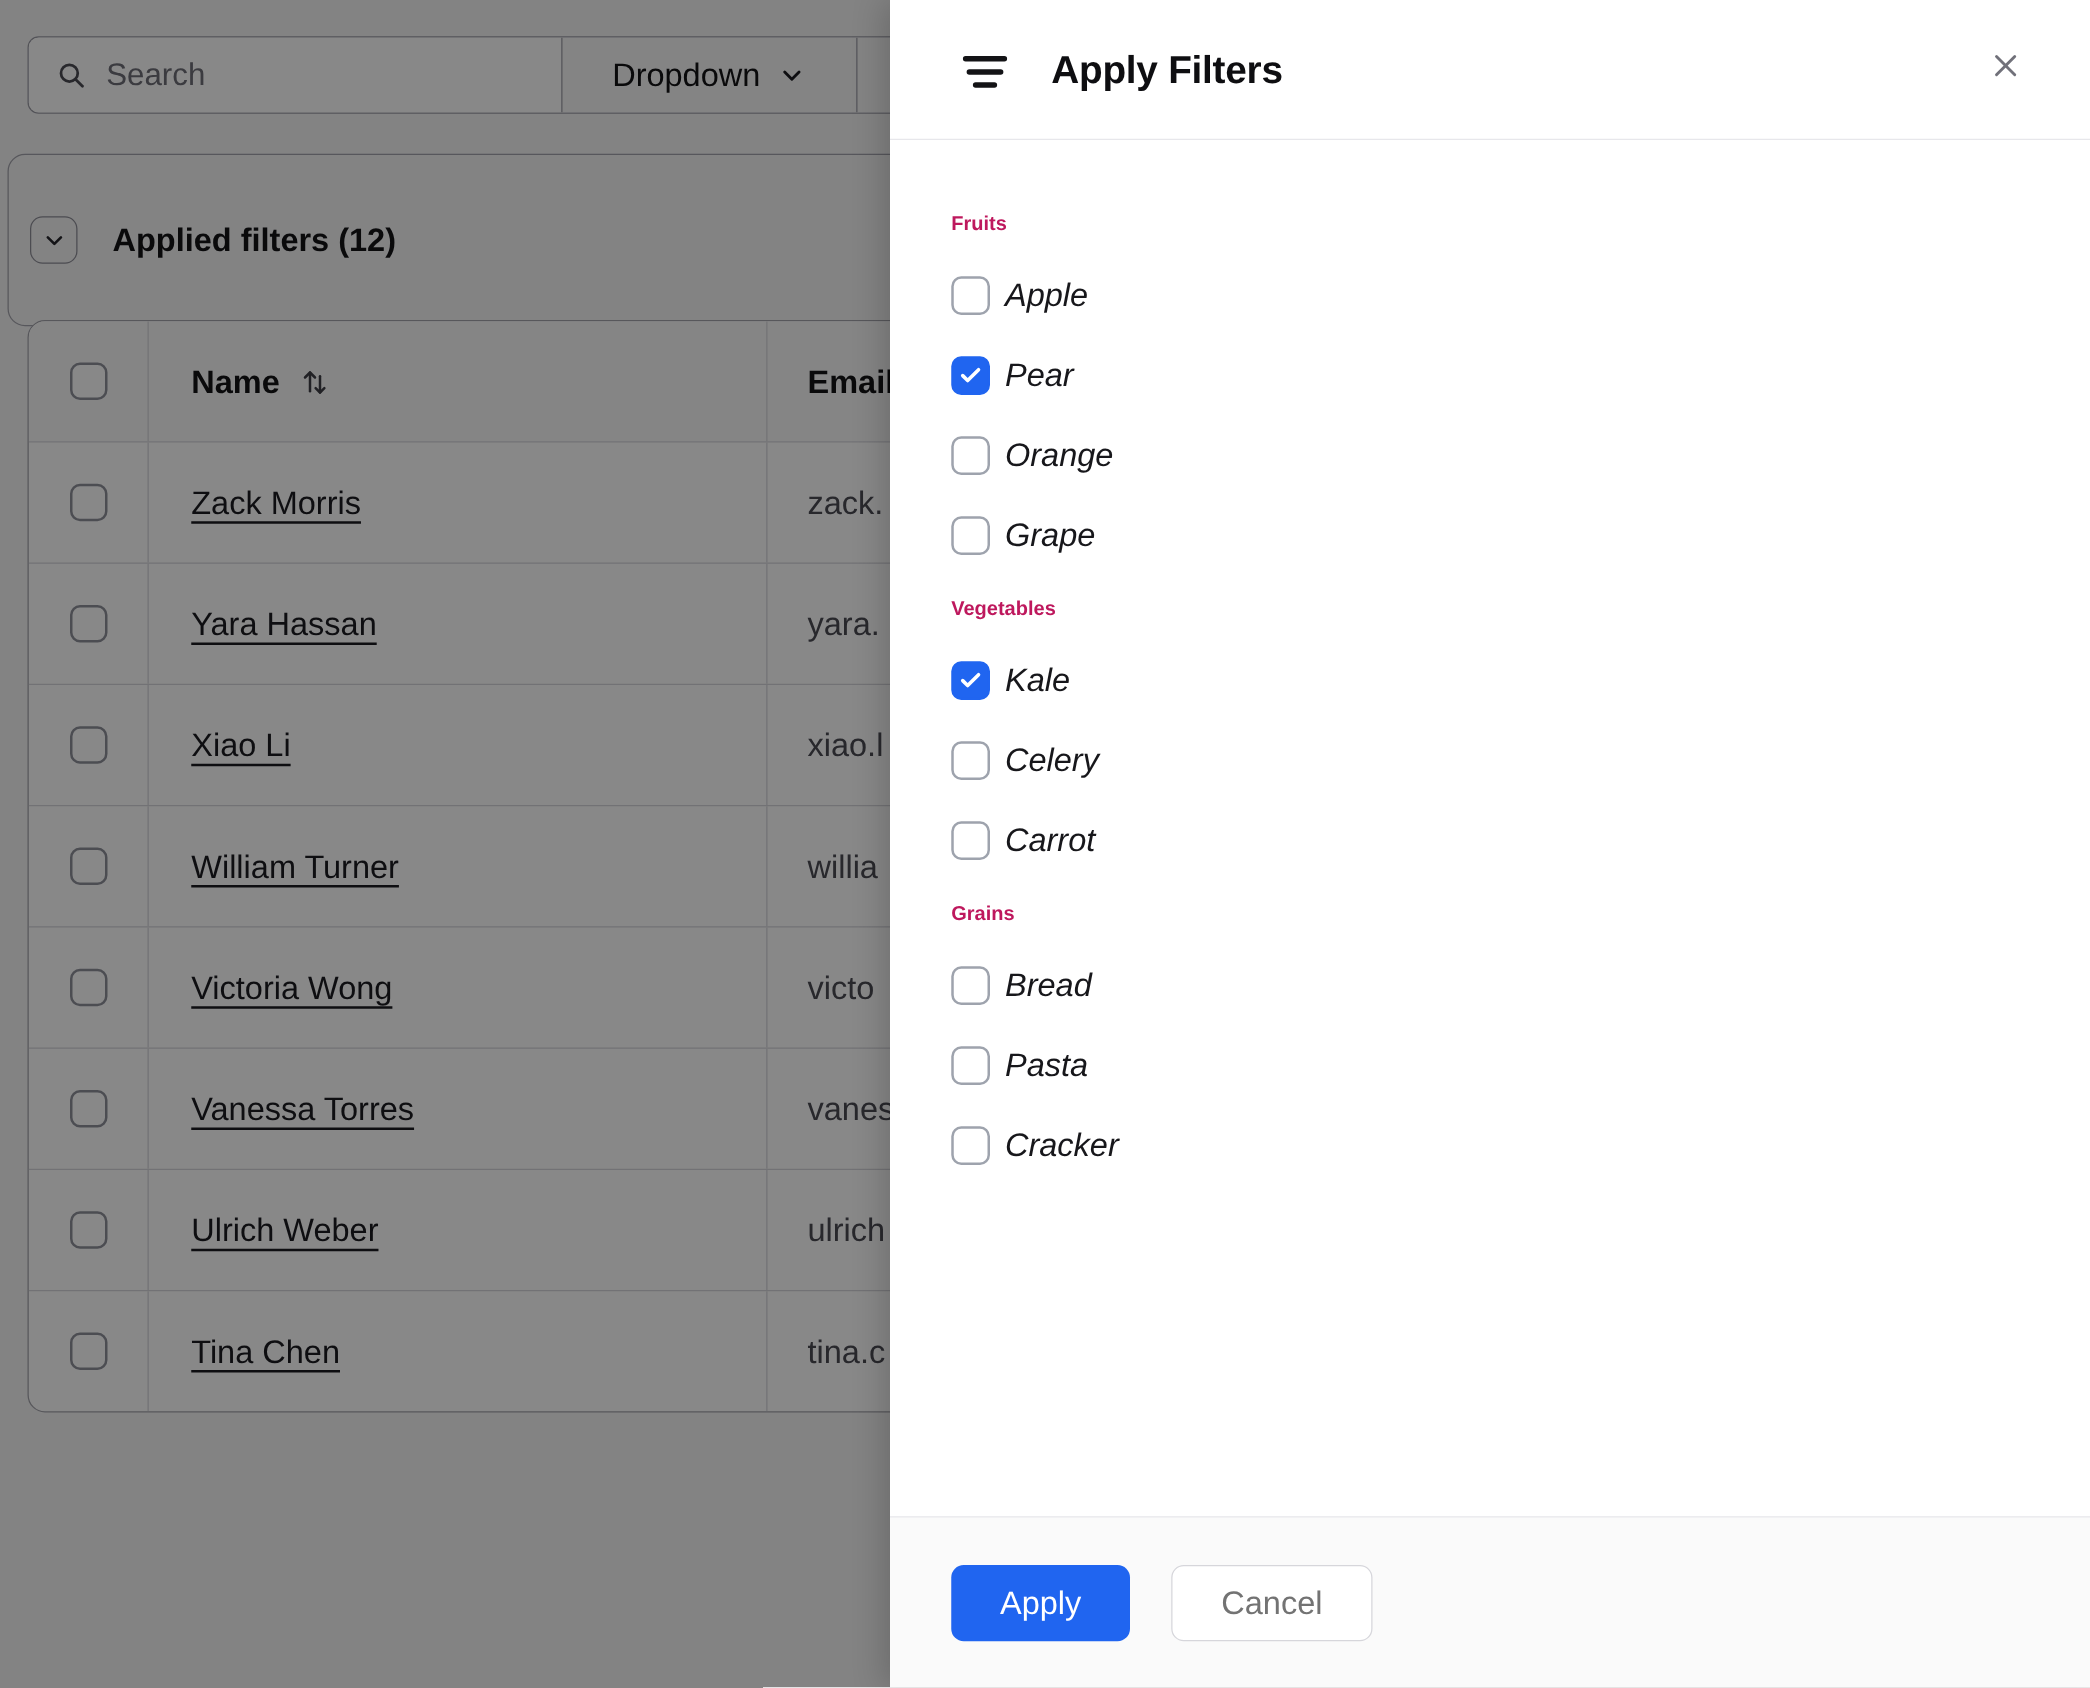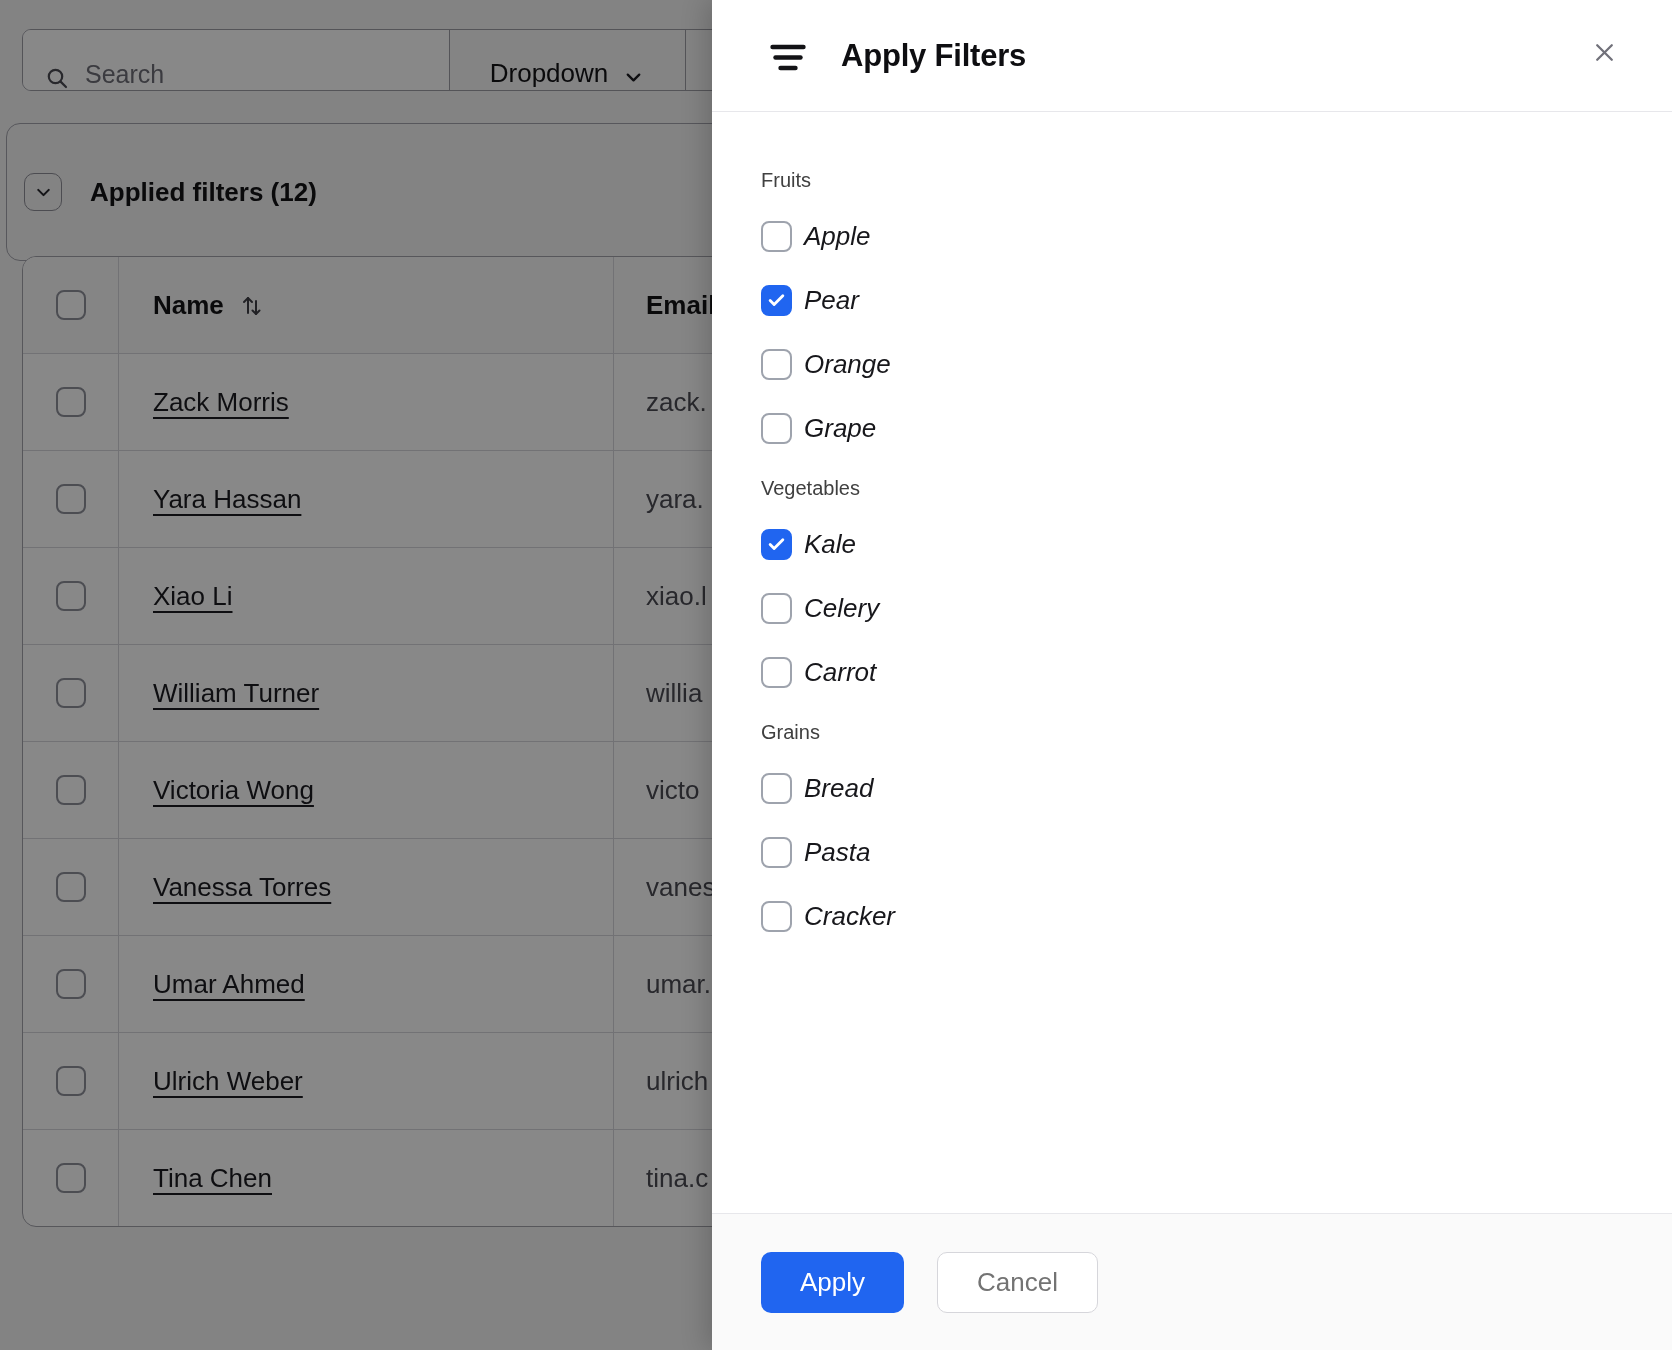--- a/index.html
+++ b/index.html
@@ -4,21 +4,21 @@
 <style>
   html,body{margin:0;padding:0;background:#e9e9ec;}
   .stage{
     position:relative;width:1672px;height:1350px;overflow:hidden;
     background:#f5f5f6;font-family:"Liberation Sans",sans-serif;
     -webkit-font-smoothing:antialiased;color:#17171b;
   }
   
   .toolbar{position:absolute;left:22px;top:29px;display:flex;height:60px;
     border:1.5px solid #9d9da6;border-radius:9px;overflow:hidden;background:#f7f7f8;}
-  .tb-seg{display:flex;align-items:flex-end;box-sizing:border-box;height:100%;}
+  .tb-seg{display:flex;align-items:center;box-sizing:border-box;height:100%;}
   .tb-search{width:426px;background:#ffffff;padding-left:22px;gap:14px;}
   .tb-search input{border:none;outline:none;background:transparent;font:25px "Liberation Sans",sans-serif;color:#17171b;width:330px;}
   .tb-search input::placeholder{color:#6f6f78;}
   .tb-dd{width:236px;background:#f7f7f8;border-left:1.5px solid #9d9da6;justify-content:center;gap:14px;
     font-size:26px;color:#131316;cursor:pointer;}
   .tb-stub{width:140px;background:#f7f7f8;border-left:1.5px solid #9d9da6;cursor:pointer;}
 
   .filters-bar{position:absolute;left:6px;top:123px;width:956px;height:138px;box-sizing:border-box;
     border:1.5px solid #a4a4ac;border-radius:14px;display:flex;align-items:center;padding-left:17px;gap:28px;text-align:center;}
   .af-toggle{width:38px;height:38px;box-sizing:border-box;border:1.5px solid #8f8f98;border-radius:10px;
@@ -45,21 +45,21 @@
 
   
   .drawer{position:absolute;top:0;right:0;width:960px;height:1350px;background:#fff;z-index:20;
     display:flex;flex-direction:column;box-shadow:-6px 0 24px rgba(0,0,0,0.18);}
   .dr-head{height:112px;min-height:112px;display:flex;align-items:center;padding-left:58px;
     border-bottom:1px solid #e7e7eb;position:relative;box-sizing:border-box;}
   .dr-title{font-size:31px;font-weight:bold;color:#0e0e11;margin-left:35px;letter-spacing:-0.2px;}
   .close-btn{position:absolute;right:46px;top:30px;width:44px;height:44px;border:none;background:transparent;
     display:flex;align-items:center;justify-content:center;cursor:pointer;padding:0;}
   .dr-body{flex:1;padding:50px 49px 0;overflow:hidden;}
-  .fsec h3{margin:0 0 14px;font-size:20px;font-weight:normal;color:#404040;line-height:36px;}
+  .fsec h3{margin:0 0 14px;font-size:16px;font-weight:bold;color:#be185d;line-height:36px;}
   .fsec + .fsec{margin-top:18px;}
   .opt{height:48px;margin-bottom:16px;display:flex;align-items:center;gap:12px;cursor:pointer;font-style:italic;}
   .box{width:31px;height:31px;box-sizing:border-box;border:2px solid #9ea3ad;border-radius:8px;
     background:#fff;display:flex;align-items:center;justify-content:center;}
   .box svg{visibility:hidden;}
   .box.checked{background:#2065f0;border-color:#2065f0;}
   .box.checked svg{visibility:visible;}
   .opt-label{font-size:26px;color:#17171b;}
   .dr-foot{height:137px;min-height:137px;box-sizing:border-box;border-top:1px solid #e7e7eb;background:#fafafa;
     display:flex;align-items:flex-start;gap:33px;padding:38px 49px 0;}
@@ -182,31 +182,20 @@
         </div>
       <div class="tcell c-email">
           <span class="email-txt">vanes</span>
         </div>
     </div>
     <div class="trow">
       <div class="tcell c-check">
           <span class="cbx"></span>
         </div>
       <div class="tcell c-name">
-          <a class="name-link">Umar Ahmed</a>
-        </div>
-      <div class="tcell c-email">
-          <span class="email-txt">umar.</span>
-        </div>
-    </div>
-    <div class="trow">
-      <div class="tcell c-check">
-          <span class="cbx"></span>
-        </div>
-      <div class="tcell c-name">
           <a class="name-link">Ulrich Weber</a>
         </div>
       <div class="tcell c-email">
           <span class="email-txt">ulrich</span>
         </div>
     </div>
     <div class="trow">
       <div class="tcell c-check">
           <span class="cbx"></span>
         </div>

